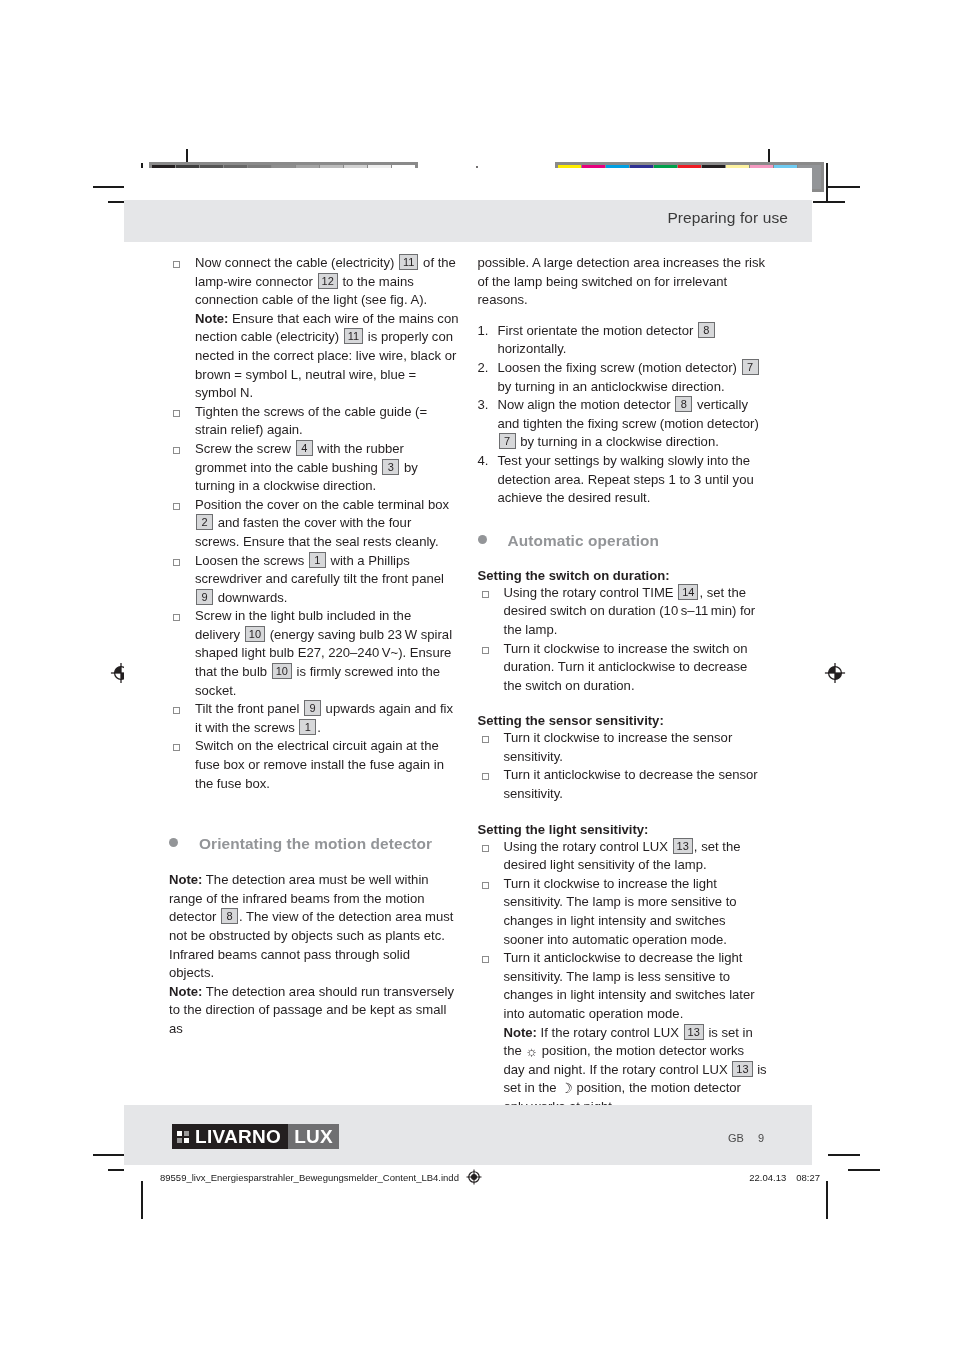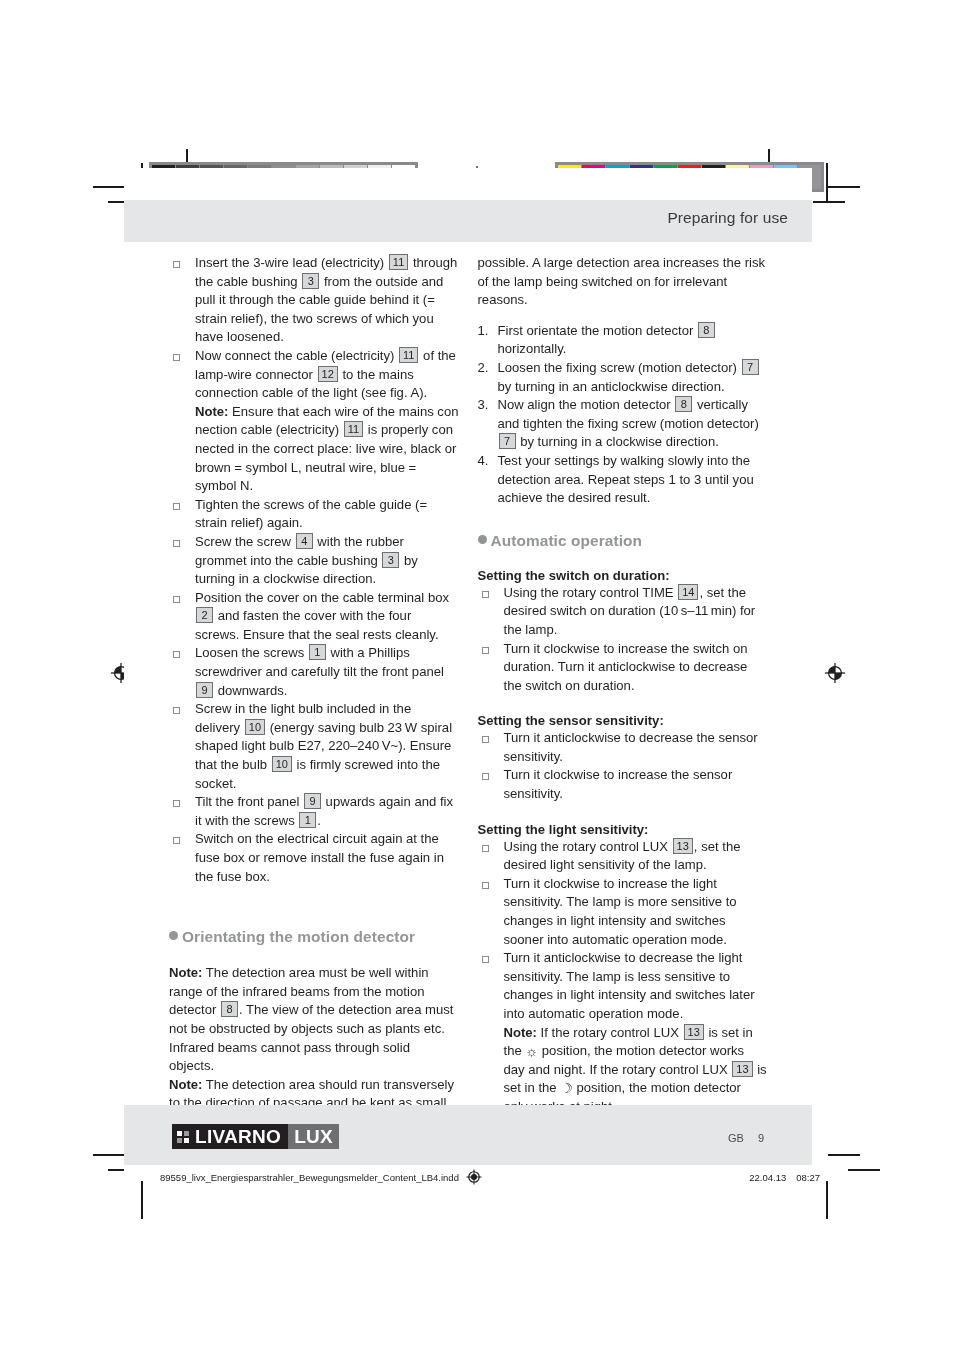--- a/index.html
+++ b/index.html
@@ -182,21 +182,21 @@
   ol.num > li::before {
     content: counter(stepc) ".";
     position: absolute;
     left: 0;
     top: 0;
   }
 
   .h2 {
     display: flex;
     align-items: baseline;
-    gap: 4px;
+    gap: 21px;
     font-size: 15.4px;
     font-weight: bold;
     color: #939598;
     margin: 24px 0 18px 0;
     letter-spacing: .1px;
   }
   .h2 .dot {
     width: 9px; height: 9px;
     border-radius: 50%;
     background: #939598;
@@ -309,21 +309,20 @@
 <div class="page">
 
   <div class="header-band"></div>
   <div class="header-title">Preparing for use</div>
 
   <div class="cols">
 
     <div class="col">
 
       <ul class="sq">
-        <li>Insert the 3-wire lead (electricity) <span class="ref">11</span> through the cable bushing <span class="ref">3</span> from the outside and pull it through the cable guide behind it (= strain re​lief), the two screws of which you have loosened.</li>
         <li>Now connect the cable (electricity) <span class="ref">11</span> of the lamp-wire connector <span class="ref">12</span> to the mains connec​tion cable of the light (see fig. A).<br><b class="note">Note:</b> Ensure that each wire of the mains con​nection cable (electricity) <span class="ref">11</span> is properly con​nected in the correct place: live wire, black or brown = symbol L, neutral wire, blue = symbol N.</li>
         <li>Tighten the screws of the cable guide (= strain relief) again.</li>
         <li>Screw the screw <span class="ref">4</span> with the rubber grommet into the cable bushing <span class="ref">3</span> by turning in a clock​wise direction.</li>
         <li>Position the cover on the cable terminal box <span class="ref">2</span> and fasten the cover with the four screws. Ensure that the seal rests cleanly.</li>
         <li>Loosen the screws <span class="ref">1</span> with a Phillips screwdriver and carefully tilt the front panel <span class="ref">9</span> downwards.</li>
         <li>Screw in the light bulb included in the delivery <span class="ref">10</span> (energy saving bulb 23 W spiral shaped light bulb E27, 220–240 V~). Ensure that the bulb <span class="ref">10</span> is firmly screwed into the socket.</li>
         <li>Tilt the front panel <span class="ref">9</span> upwards again and fix it with the screws <span class="ref">1</span>.</li>
         <li>Switch on the electrical circuit again at the fuse box or remove install the fuse again in the fuse box.</li>
       </ul>
 
@@ -359,22 +358,22 @@
       <p class="h3">Setting the switch on duration:</p>
       <ul class="sq">
         <li>Using the rotary control TIME <span class="ref">14</span>, set the desired switch on duration (10 s–11 min) for the lamp.</li>
         <li>Turn it clockwise to increase the switch on dura​tion. Turn it anticlockwise to decrease the switch on duration.</li>
       </ul>
 
       <div class="gap-md"></div>
 
       <p class="h3">Setting the sensor sensitivity:</p>
       <ul class="sq">
+        <li>Turn it clockwise to increase the sensor sensitivity.</li>
         <li>Turn it anticlockwise to decrease the sensor sensitivity.</li>
-        <li>Turn it clockwise to increase the sensor sensitivity.</li>
       </ul>
 
       <div class="gap-md"></div>
 
       <p class="h3">Setting the light sensitivity:</p>
       <ul class="sq">
         <li>Using the rotary control LUX <span class="ref">13</span>, set the desired light sensitivity of the lamp.</li>
         <li>Turn it clockwise to increase the light sensitivity. The lamp is more sensitive to changes in light intensity and switches sooner into automatic operation mode.</li>
         <li><span>Turn it anticlockwise to decrease the light sensitivity. The lamp is less sensitive to changes in light intensity and switches later into automatic operation mode.</span><br><b class="note">Note:</b><span> If the rotary control LUX </span><span class="ref">13</span><span> is set in the </span><span class="sym">☼</span><span> position, the motion detector works day and night. If the rotary control LUX </span><span class="ref">13</span><span> is set in the </span><span class="sym">☽</span><span> position, the motion detector only works at night.</span></li>
       </ul>

